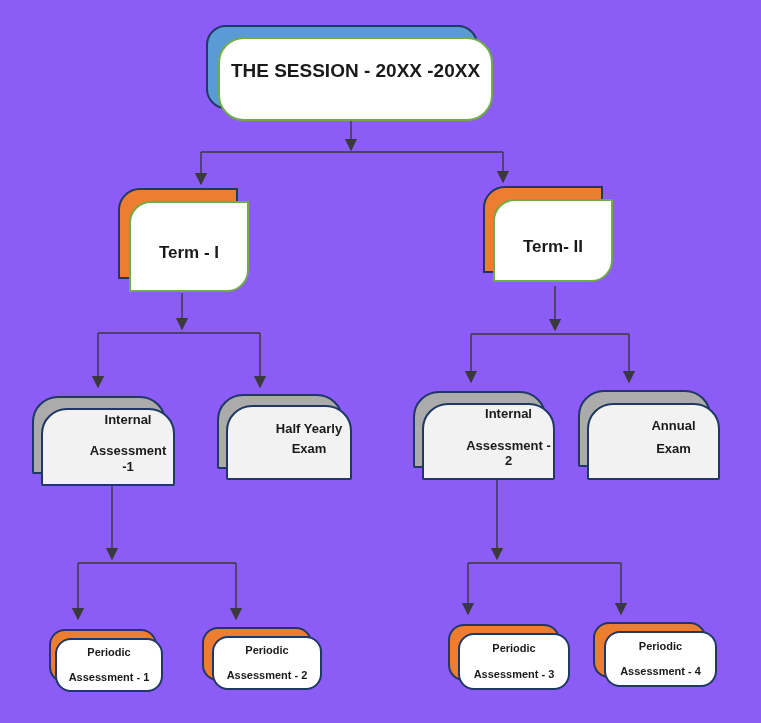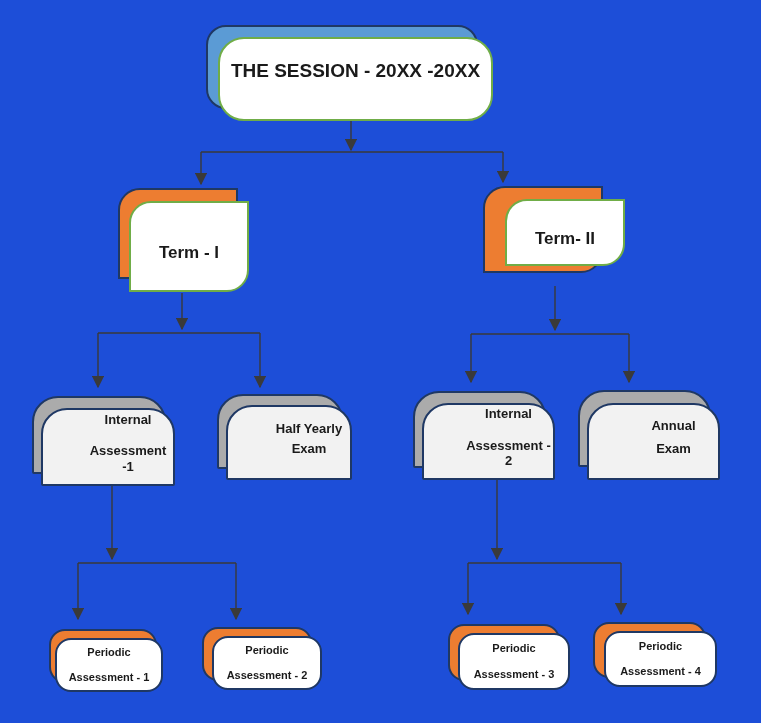--- a/index.html
+++ b/index.html
@@ -1,17 +1,17 @@
 <!DOCTYPE html>
 <html style="--blue: #5B9BD5; --orange: #ED7D31; --gray: #ABABAB; --light_fill: #F2F2F2; --white_fill: #FFFFFF; --green_border: #70AD47; --navy_border: #1F3864; --connector: #3A3A3A; --text: #1A1A1A;"><head>
 <meta charset="utf-8">
 <style>
   html,body { margin:0; padding:0; background:#ffffff; }
   body { font-family:"Liberation Sans", sans-serif; }
-  .canvas { position:relative; width:761px; height:723px; background:#1d4ed8; overflow:hidden; }
+  .canvas { position:relative; width:761px; height:723px; background:#8b5cf6; overflow:hidden; }
 
   .connectors { position:absolute; left:0; top:0; z-index:1; }
   .connectors path { stroke:var(--connector,#3A3A3A); stroke-width:1.4; fill:none; }
   #ah path { fill:var(--connector,#3A3A3A); stroke:none; }
 
   .grp { position:absolute; z-index:2; }
   .card { position:absolute; box-sizing:border-box; }
   .back  { border:2px solid var(--navy_border,#1F3864); }
   .front { border:2px solid var(--navy_border,#1F3864);
            display:flex; flex-direction:column; align-items:center; justify-content:center;
@@ -84,21 +84,21 @@
 
   <div class="grp" style="left:118px;top:188px;width:131px;height:104px">
     <div class="card back fill-orange r-diag" style="left:0;top:0;width:120px;height:91px"></div>
     <div class="card front greenb fill-white r-diag fs-term pt14" style="left:11px;top:13px;width:120px;height:91px">
       <span>Term - I</span>
     </div>
   </div>
 
   <div class="grp" style="left:483px;top:186px;width:130px;height:100px">
     <div class="card back fill-orange r-diag" style="left:0;top:0;width:120px;height:87px"></div>
-    <div class="card front greenb fill-white r-diag fs-term pt14" style="left:22px;top:13px;width:120px;height:67px">
+    <div class="card front greenb fill-white r-diag fs-term pt14" style="left:10px;top:13px;width:120px;height:83px">
       <span>Term- II</span>
     </div>
   </div>
 
   <div class="grp" style="left:32px;top:396px;width:143px;height:90px">
     <div class="card back fill-gray r-top" style="left:0;top:0;width:134px;height:78px"></div>
     <div class="card front fill-light r-top fs-mid g16 pb8" style="left:9px;top:12px;width:134px;height:78px">
       <span>Internal</span>
       <span>Assessment -1</span>
     </div>

